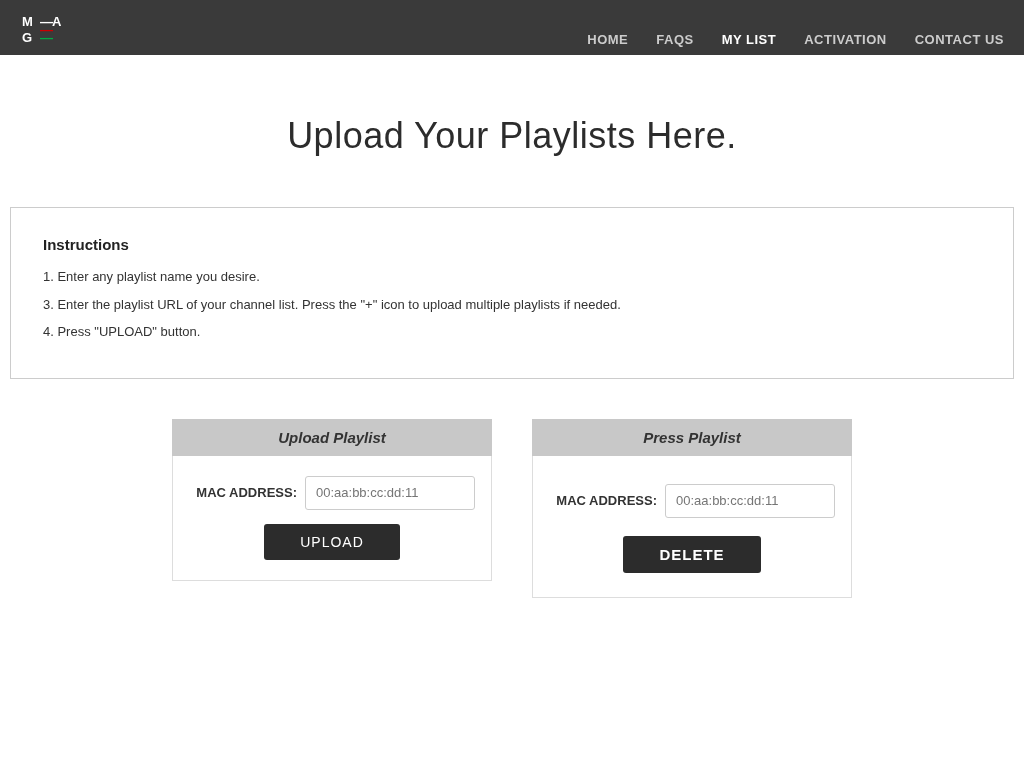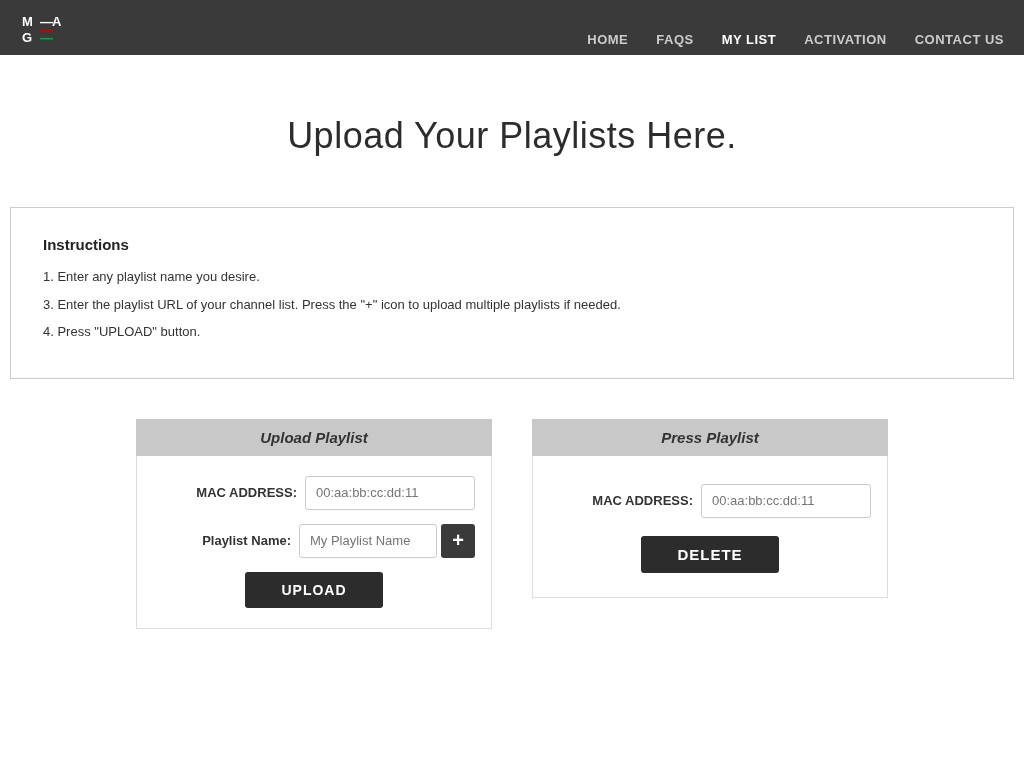--- a/index.html
+++ b/index.html
@@ -127,21 +127,21 @@
     
     .forms-section {
       display: flex;
       justify-content: center;
       gap: 40px;
       padding: 40px 20px 40px;
     }
 
     .form-card {
       background: #ffffff;
-      width: 356px;
+      width: 320px;
     }
 
     .form-card-header {
       background: #c8c8c8;
       padding: 10px 20px;
       text-align: center;
       font-size: 15px;
       font-style: italic;
       color: #333;
       font-weight: 600;
@@ -200,21 +200,21 @@
       border-radius: 3px;
       font-weight: bold;
     }
 
     .upload-btn {
       background: #2c2c2c;
       color: #fff;
       border: none;
       padding: 10px 36px;
       font-size: 14px;
-      font-weight: bold;
+      font-weight: normal;
       letter-spacing: 1px;
       cursor: pointer;
       border-radius: 3px;
       display: block;
       margin: 8px auto 0;
     }
 
     .delete-btn {
       background: #2c2c2c;
       color: #fff;
@@ -278,27 +278,20 @@
 
     <div class="form-card">
       <div class="form-card-header">Upload Playlist</div>
       <div class="form-card-body">
 
         <div class="form-row">
           <label class="form-label">MAC ADDRESS:</label>
           <input class="form-input" type="text" style="width: 170px;" placeholder="00:aa:bb:cc:dd:11">
         </div>
 
-        <div class="form-row">
-          <label class="form-label">Playlist Name:</label>
-          <div class="input-with-btn">
-            <input class="form-input" type="text" style="width: 138px;" placeholder="My Playlist Name">
-            <button class="add-btn">+</button>
-          </div>
-        </div>
 
 
         <button class="upload-btn">UPLOAD</button>
       </div>
     </div>
 
     <div class="form-card">
       <div class="form-card-header">Press Playlist</div>
       <div class="delete-form-body">
 

